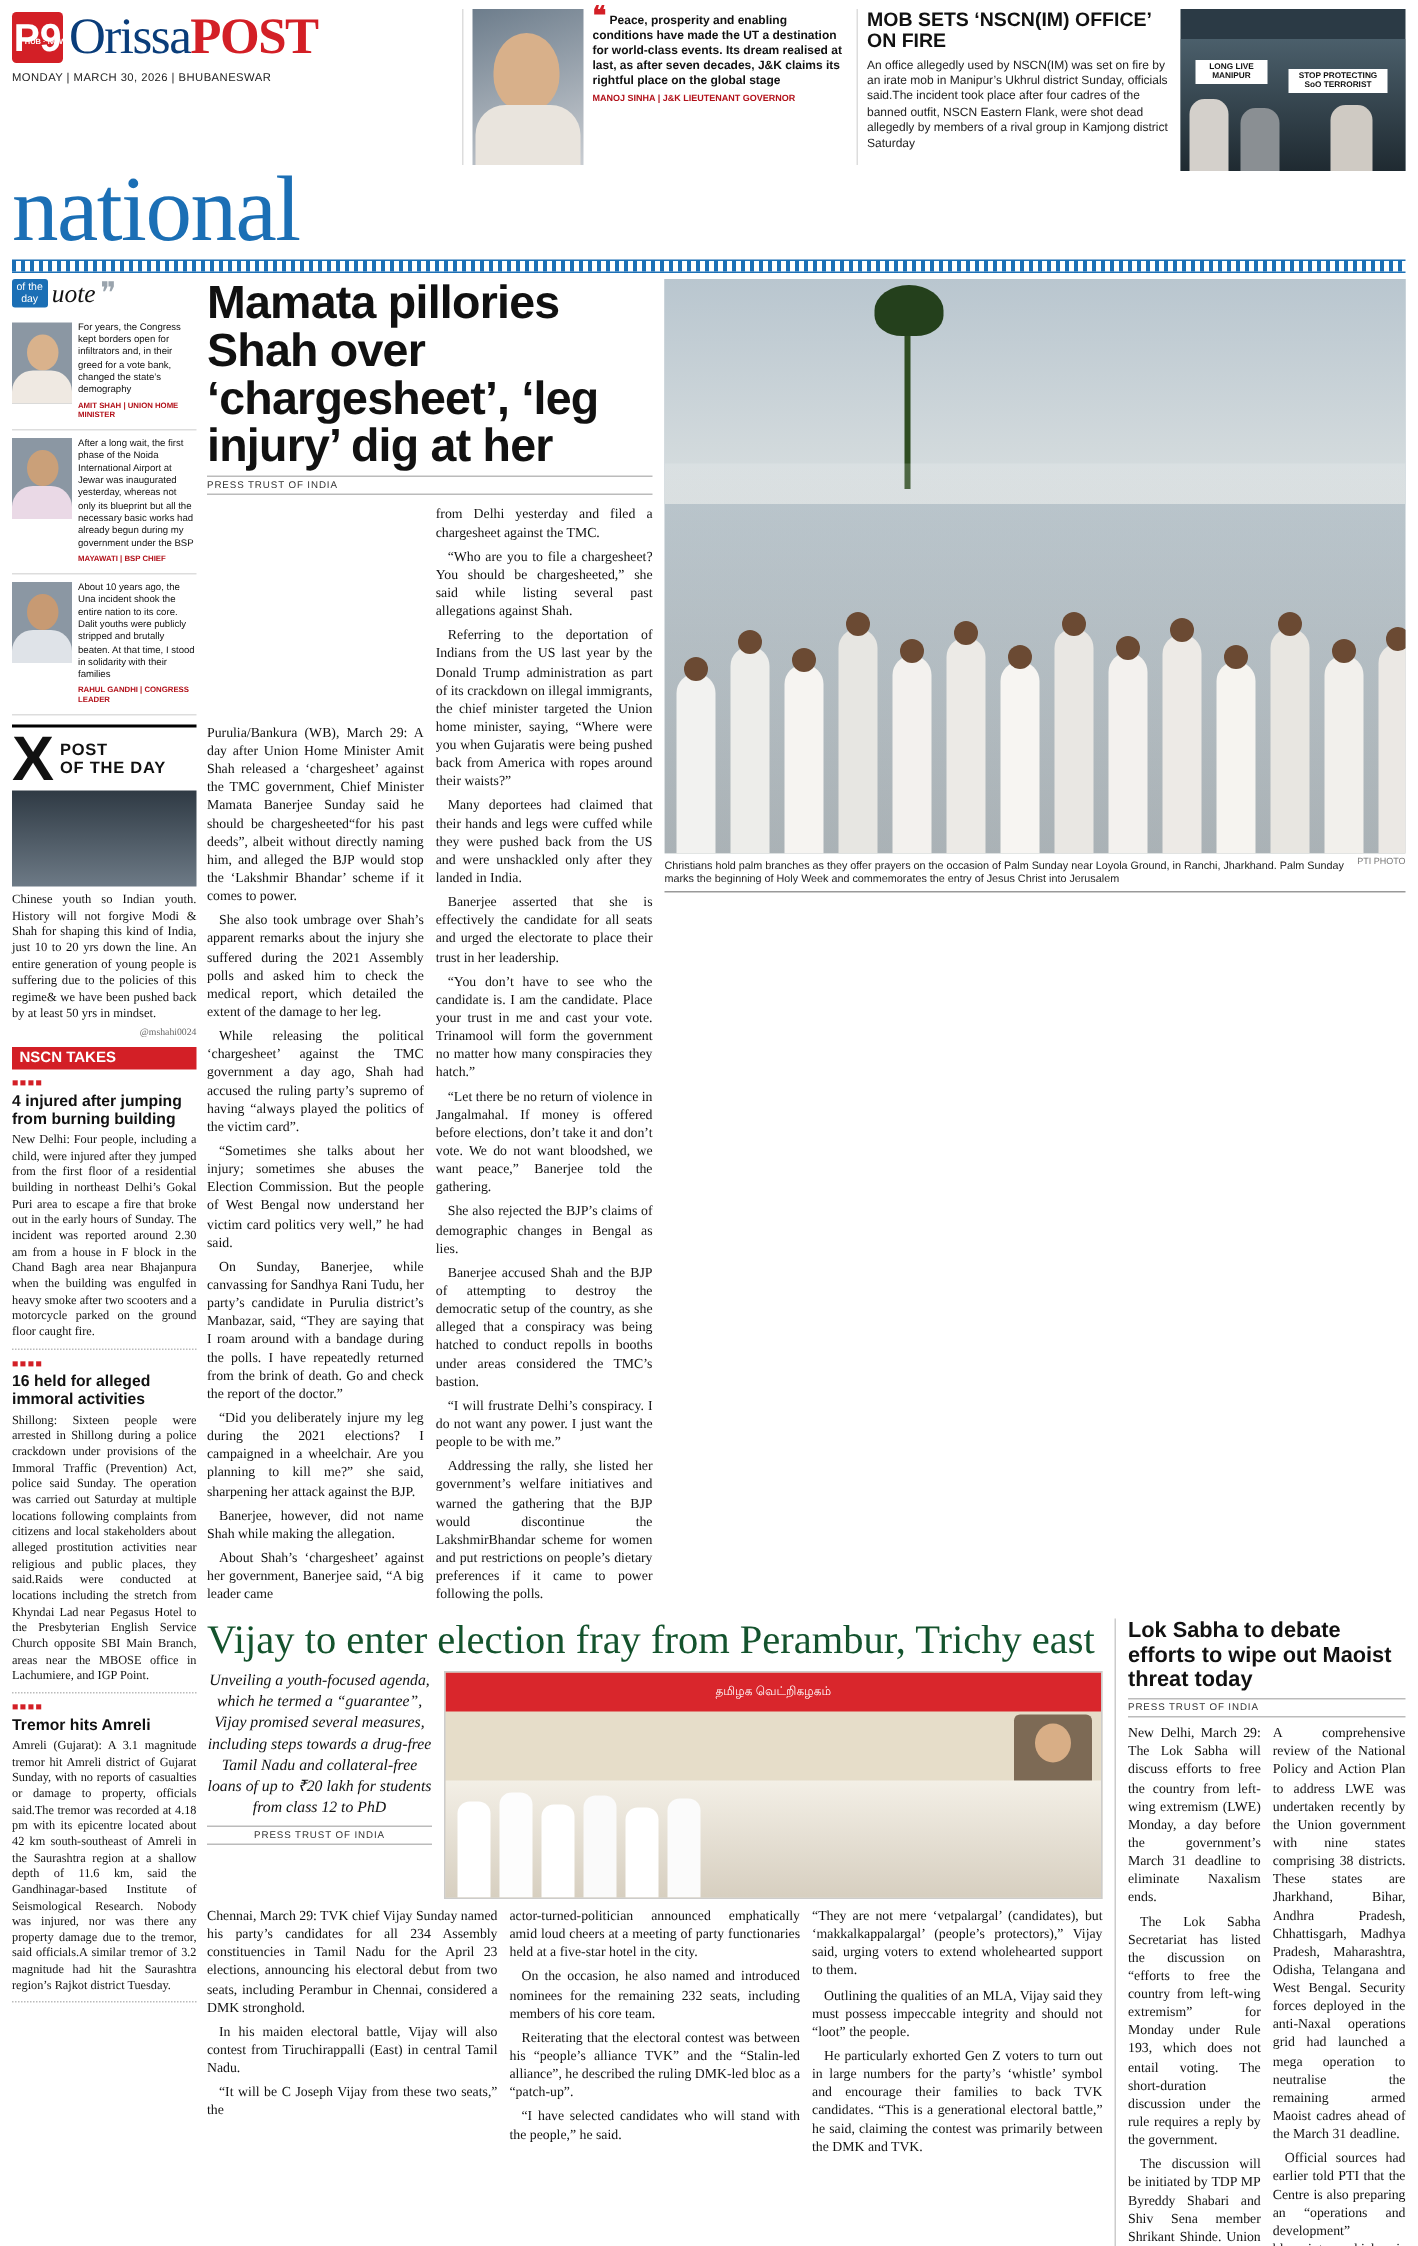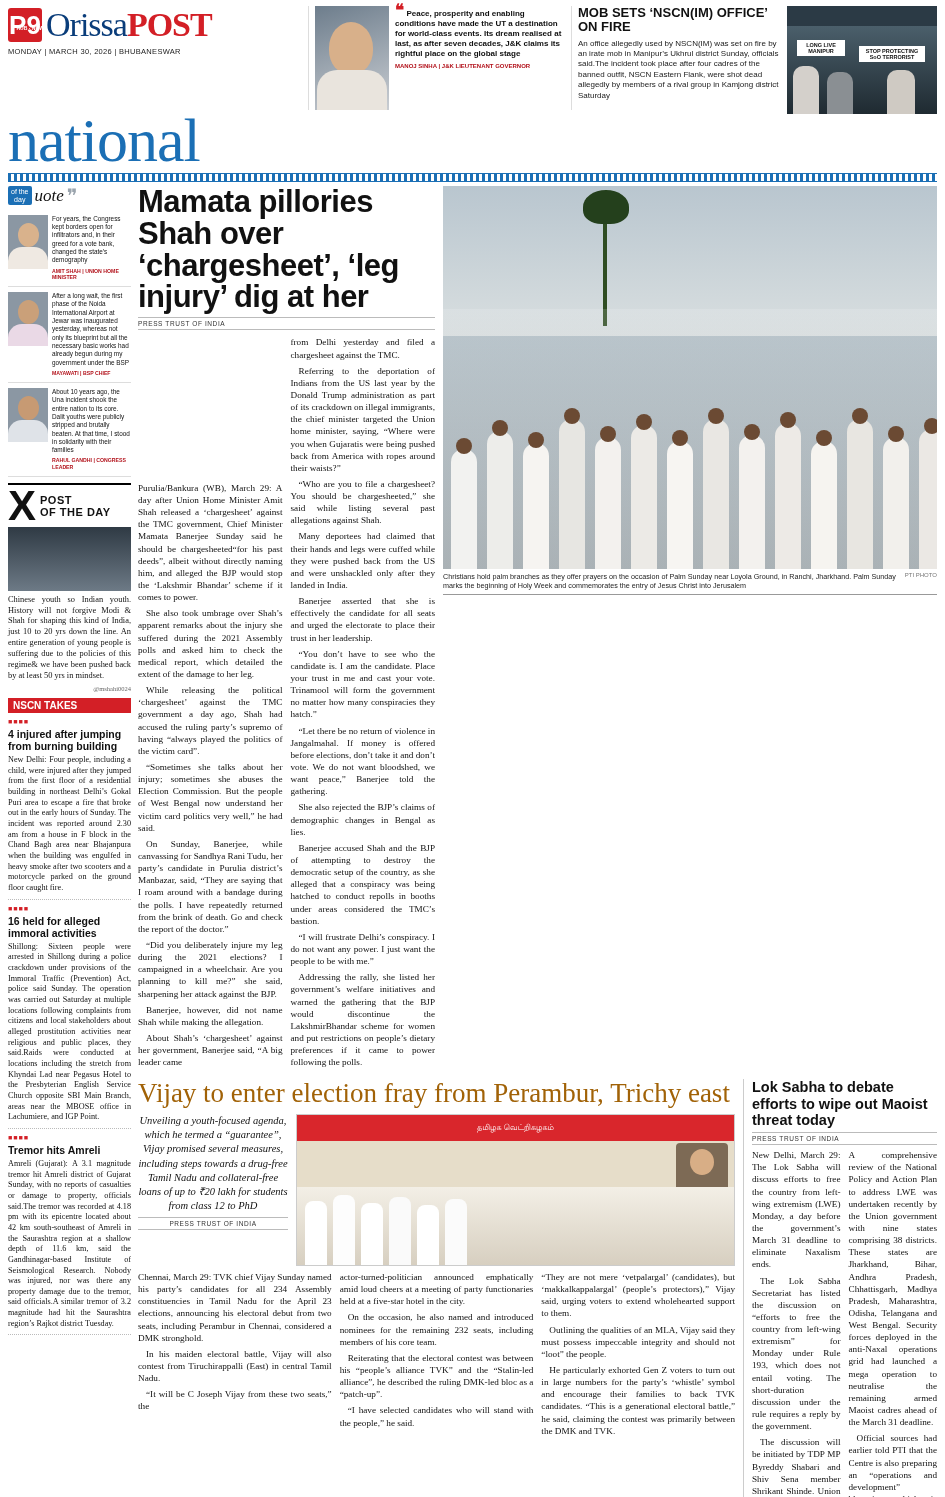--- a/index.html
+++ b/index.html
@@ -64,21 +64,21 @@
   .lead-photo{width:100%;height:383px;background:linear-gradient(180deg,#9fb0bb,#cfd6d8);position:relative;overflow:hidden;}
   .crowd{position:absolute;bottom:0;left:0;right:0;height:260px;background:linear-gradient(180deg,rgba(255,255,255,.15),rgba(60,70,80,.25));}
   .palm{position:absolute;width:4px;background:#2f4d22;}
   .person{position:absolute;bottom:0;width:26px;background:#f2f2f0;border-radius:13px 13px 0 0;}
   .person .h{position:absolute;top:-11px;left:5px;width:16px;height:16px;border-radius:50%;background:#6b4a33;}
   .caption{font-family:"Liberation Sans",sans-serif;font-size:7.2px;line-height:1.3;color:#222;border-bottom:1px solid #999;padding:3px 0 4px;}
   .caption .credit{color:#777;font-size:6px;float:right;}
   
   .sec{display:flex;gap:8px;margin-top:7px;}
   .vijay{flex:1;border-right:1px solid #ccc;padding-right:8px;}
-  .vijay-head{font-family:"Liberation Serif",serif;font-size:27px;line-height:1.06;color:#a16207;}
+  .vijay-head{font-family:"Liberation Serif",serif;font-size:27px;line-height:1.06;color:#14532d;}
   .pullquote{font-family:"Liberation Serif",serif;font-style:italic;font-size:10.5px;line-height:1.35;text-align:center;color:#111;}
   .vij-photo{height:150px;background:#e6ddc9;position:relative;overflow:hidden;border:1px solid #ccc;}
   .banner{position:absolute;top:0;left:0;right:0;height:26px;background:#d9262c;color:#fff;font-family:"Liberation Sans",sans-serif;font-size:8px;text-align:center;line-height:26px;}
   .loksabha{width:185px;flex:0 0 185px;}
   .ls-head{font-family:"Liberation Sans",sans-serif;font-weight:bold;font-size:14.5px;line-height:1.12;}
 </style>
 </head>
 <body>
 
 <div class="page">
@@ -215,22 +215,22 @@
               <p>She also took umbrage over Shah’s apparent remarks about the injury she suffered during the 2021 Assembly polls and asked him to check the medical report, which detailed the extent of the damage to her leg.</p>
               <p>While releasing the political ‘chargesheet’ against the TMC government a day ago, Shah had accused the ruling party’s supremo of having “always played the politics of the victim card”.</p>
               <p>“Sometimes she talks about her injury; sometimes she abuses the Election Commission. But the people of West Bengal now understand her victim card politics very well,” he had said.</p>
               <p>On Sunday, Banerjee, while canvassing for Sandhya Rani Tudu, her party’s candidate in Purulia district’s Manbazar, said, “They are saying that I roam around with a bandage during the polls. I have repeatedly returned from the brink of death. Go and check the report of the doctor.”</p>
               <p>“Did you deliberately injure my leg during the 2021 elections? I campaigned in a wheelchair. Are you planning to kill me?” she said, sharpening her attack against the BJP.</p>
               <p>Banerjee, however, did not name Shah while making the allegation.</p>
               <p>About Shah’s ‘chargesheet’ against her government, Banerjee said, “A big leader came</p>
             </div>
             <div class="lead-c body-txt">
               <p class="first">from Delhi yesterday and filed a chargesheet against the TMC.</p>
+              <p>“Who are you to file a chargesheet? You should be chargesheeted,” she said while listing several past allegations against Shah.</p>
               <p>Referring to the deportation of Indians from the US last year by the Donald Trump administration as part of its crackdown on illegal immigrants, the chief minister targeted the Union home minister, saying, “Where were you when Gujaratis were being pushed back from America with ropes around their waists?”</p>
-              <p>“Who are you to file a chargesheet? You should be chargesheeted,” she said while listing several past allegations against Shah.</p>
               <p>Many deportees had claimed that their hands and legs were cuffed while they were pushed back from the US and were unshackled only after they landed in India.</p>
               <p>Banerjee asserted that she is effectively the candidate for all seats and urged the electorate to place their trust in her leadership.</p>
               <p>“You don’t have to see who the candidate is. I am the candidate. Place your trust in me and cast your vote. Trinamool will form the government no matter how many conspiracies they hatch.”</p>
               <p>“Let there be no return of violence in Jangalmahal. If money is offered before elections, don’t take it and don’t vote. We do not want bloodshed, we want peace,” Banerjee told the gathering.</p>
               <p>She also rejected the BJP’s claims of demographic changes in Bengal as lies.</p>
               <p>Banerjee accused Shah and the BJP of attempting to destroy the democratic setup of the country, as she alleged that a conspiracy was being hatched to conduct repolls in booths under areas considered the TMC’s bastion.</p>
               <p>“I will frustrate Delhi’s conspiracy. I do not want any power. I just want the people to be with me.”</p>
               <p>Addressing the rally, she listed her government’s welfare initiatives and warned the gathering that the BJP would discontinue the LakshmirBhandar scheme for women and put restrictions on people’s dietary preferences if it came to power following the polls.</p>
             </div>
           </div>

